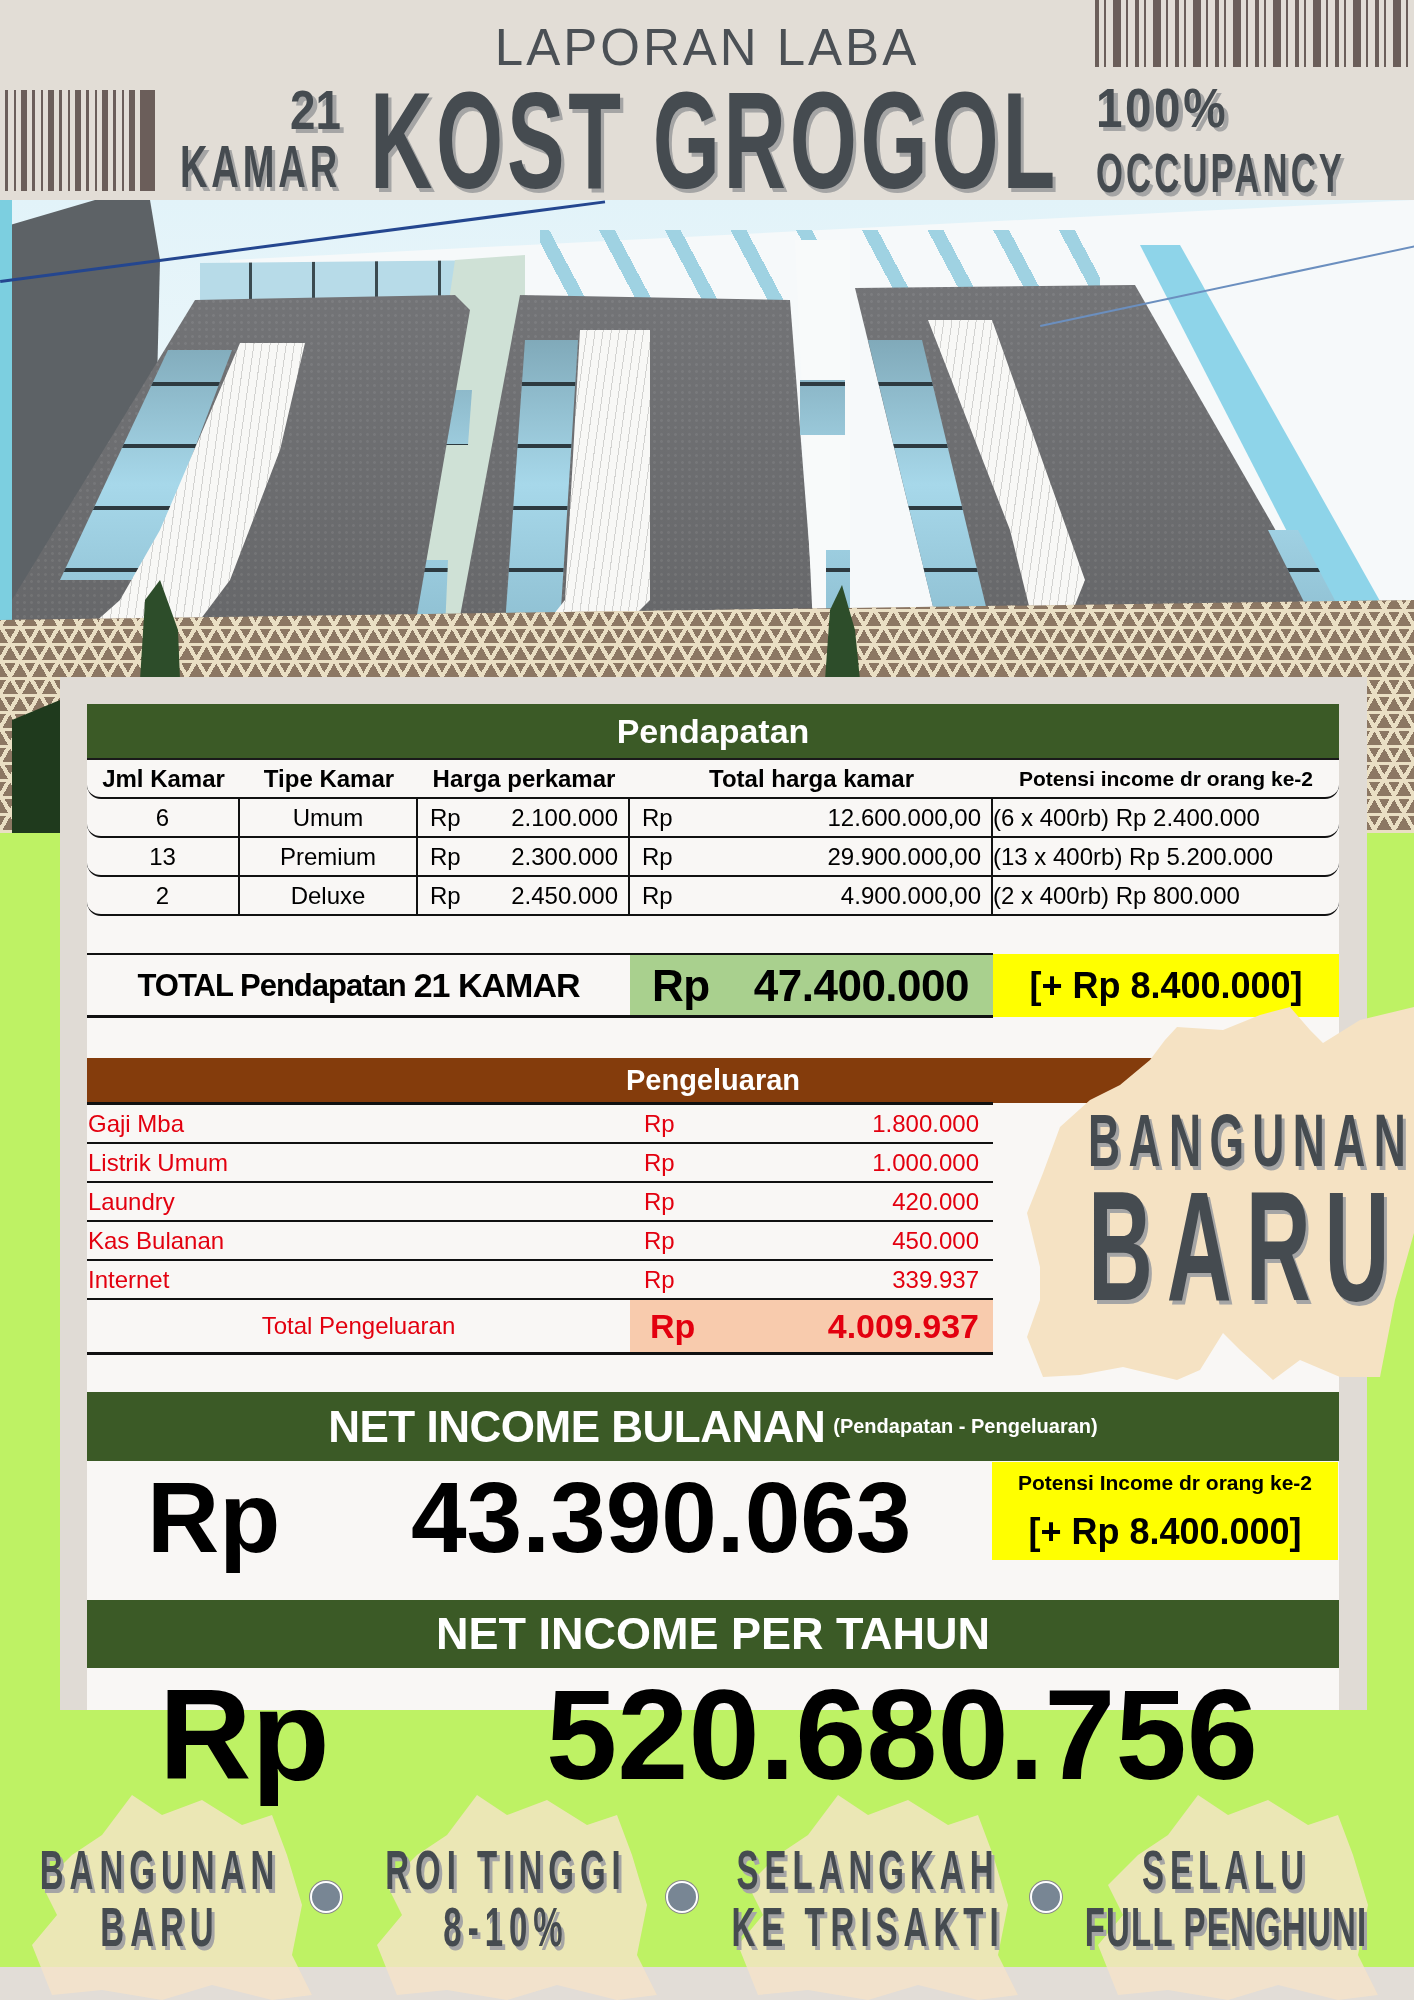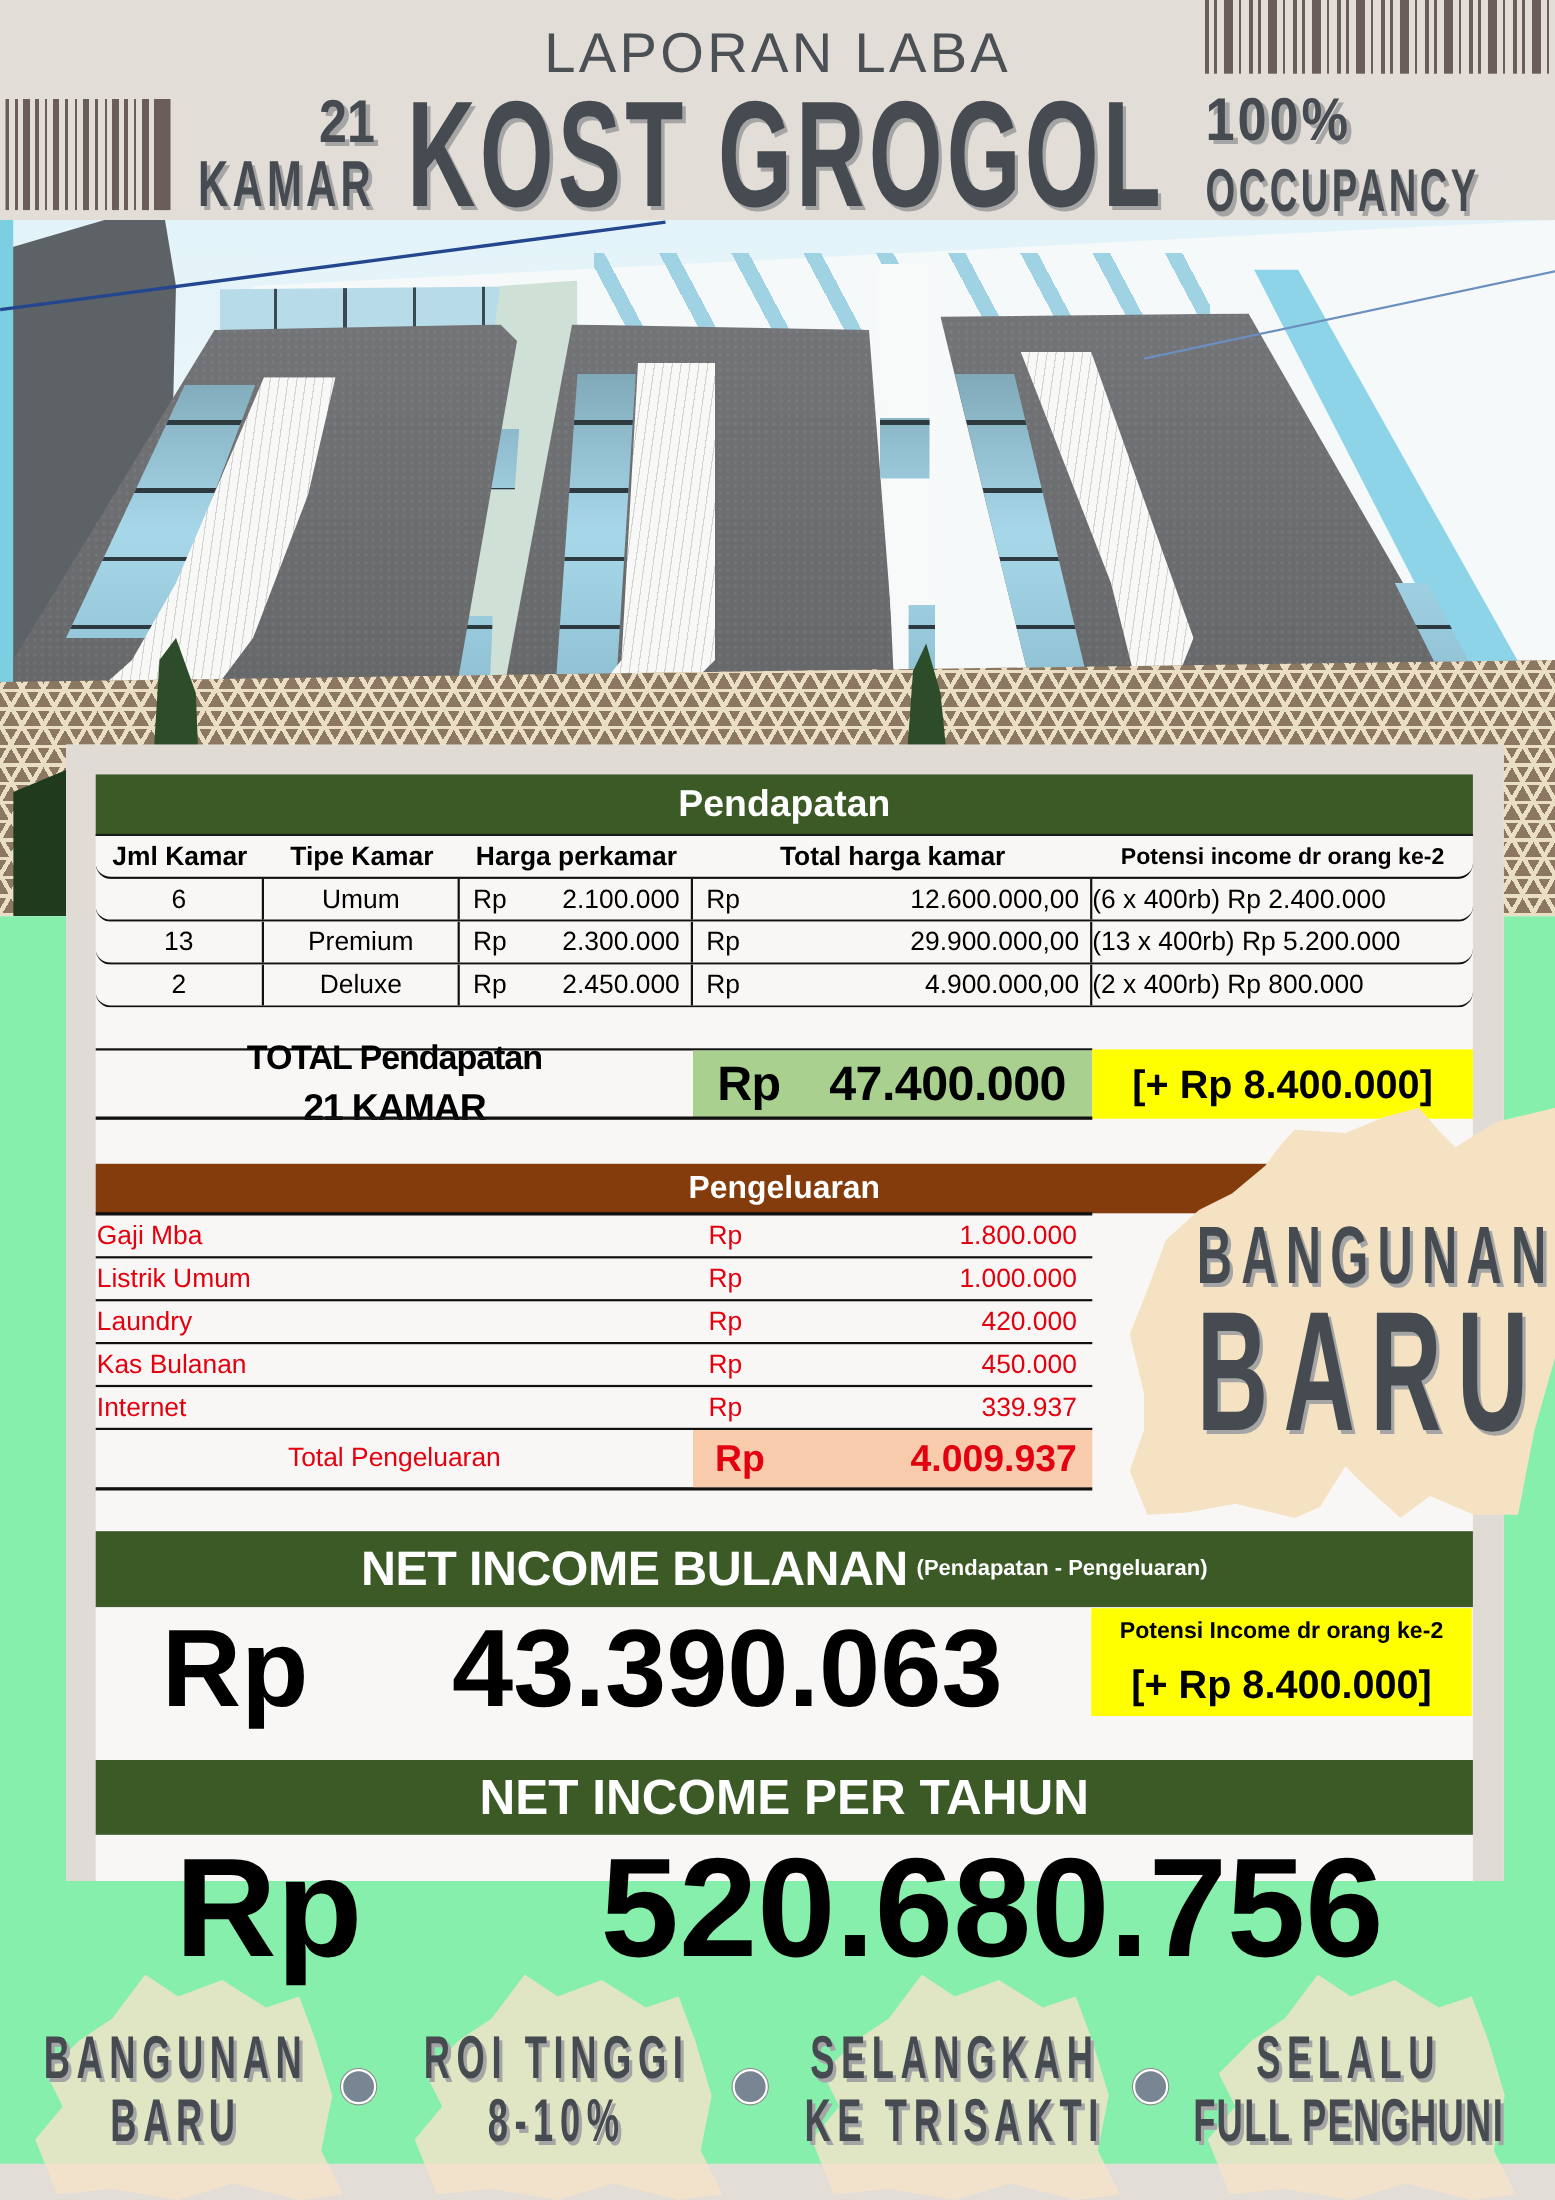--- a/index.html
+++ b/index.html
@@ -1,17 +1,17 @@
 <!DOCTYPE html>
 <html><head>
 <meta charset="utf-8">
 <style>
 *{box-sizing:border-box;margin:0;padding:0;}
 body{background:#f9f7f5;width:1414px;height:2000px;overflow:hidden;}
-.page{position:relative;width:1414px;height:2000px;background:#86efac;overflow:hidden;font-family:"Liberation Sans",sans-serif;color:#000;}
+.page{position:relative;width:1414px;height:2000px;background:#bef264;overflow:hidden;font-family:"Liberation Sans",sans-serif;color:#000;}
 .abs{position:absolute;}
 
 
 .hdr{left:0;top:0;width:1414px;height:200px;background:#e2ddd6;}
 .bc-tr{left:1095px;top:0;width:319px;height:67px;
   background:repeating-linear-gradient(90deg,#6b5e5a 0 4px,transparent 4px 9px,#6b5e5a 9px 11px,transparent 11px 18px,#6b5e5a 18px 26px,transparent 26px 31px,#6b5e5a 31px 33px,transparent 33px 40px);}
 .bc-l{left:5px;top:90px;width:150px;height:101px;
   background:linear-gradient(90deg,transparent 0 137px,#6b5e5a 137px 150px),
              repeating-linear-gradient(90deg,#6b5e5a 0 3px,transparent 3px 9px,#6b5e5a 9px 11px,transparent 11px 16px,#6b5e5a 16px 22px,transparent 22px 27px);}
 .subtitle{left:0;top:22px;width:1414px;text-align:center;font-size:51px;line-height:1;color:#4b5055;letter-spacing:3px;}
@@ -43,21 +43,21 @@
 .w2{width:178px;justify-content:center;}
 .w3{width:212px;}
 .w4{width:363px;}
 .w5{width:346px;}
 .sep{border-right:2px solid #111;}
 .head .c{font-weight:700;justify-content:center;}
 .head .w5{font-size:21px;}
 .money{justify-content:space-between;padding:0 10px 0 12px;}
 .pot{padding-left:0;}
 .line{background:#111;}
-.tot-label{left:87px;top:955px;width:543px;height:61px;display:flex;align-items:center;justify-content:center;font-weight:700;gap:8px;white-space:nowrap;flex-direction:column;}
+.tot-label{left:87px;top:955px;width:543px;height:61px;display:flex;align-items:center;justify-content:center;font-weight:700;gap:8px;white-space:nowrap;}
 .tot-label .a{font-size:31px;letter-spacing:-1px;}
 .tot-label .b{font-size:34px;letter-spacing:-1px;}
 .tot-green{left:630px;top:955px;width:363px;height:61px;background:#a9d08e;display:flex;align-items:center;justify-content:space-between;padding:0 24px 0 22px;font-weight:700;font-size:44px;letter-spacing:-.5px;}
 .tot-yellow{left:993px;top:954px;width:346px;height:63px;background:#ffff00;display:flex;align-items:center;justify-content:center;font-weight:700;font-size:36px;}
 
 .exp-title{top:1058px;height:45px;background:#843c0c;font-size:29px;}
 .erow{left:87px;width:906px;height:39px;display:flex;align-items:center;border-bottom:2px solid #111;color:#e3000f;font-size:24px;}
 .erow .lbl{width:543px;padding-left:1px;}
 .erow .amt{width:363px;display:flex;justify-content:space-between;padding:0 14px;}
 .etot{left:87px;top:1300px;width:906px;height:55px;display:flex;border-bottom:3px solid #111;color:#e3000f;}

